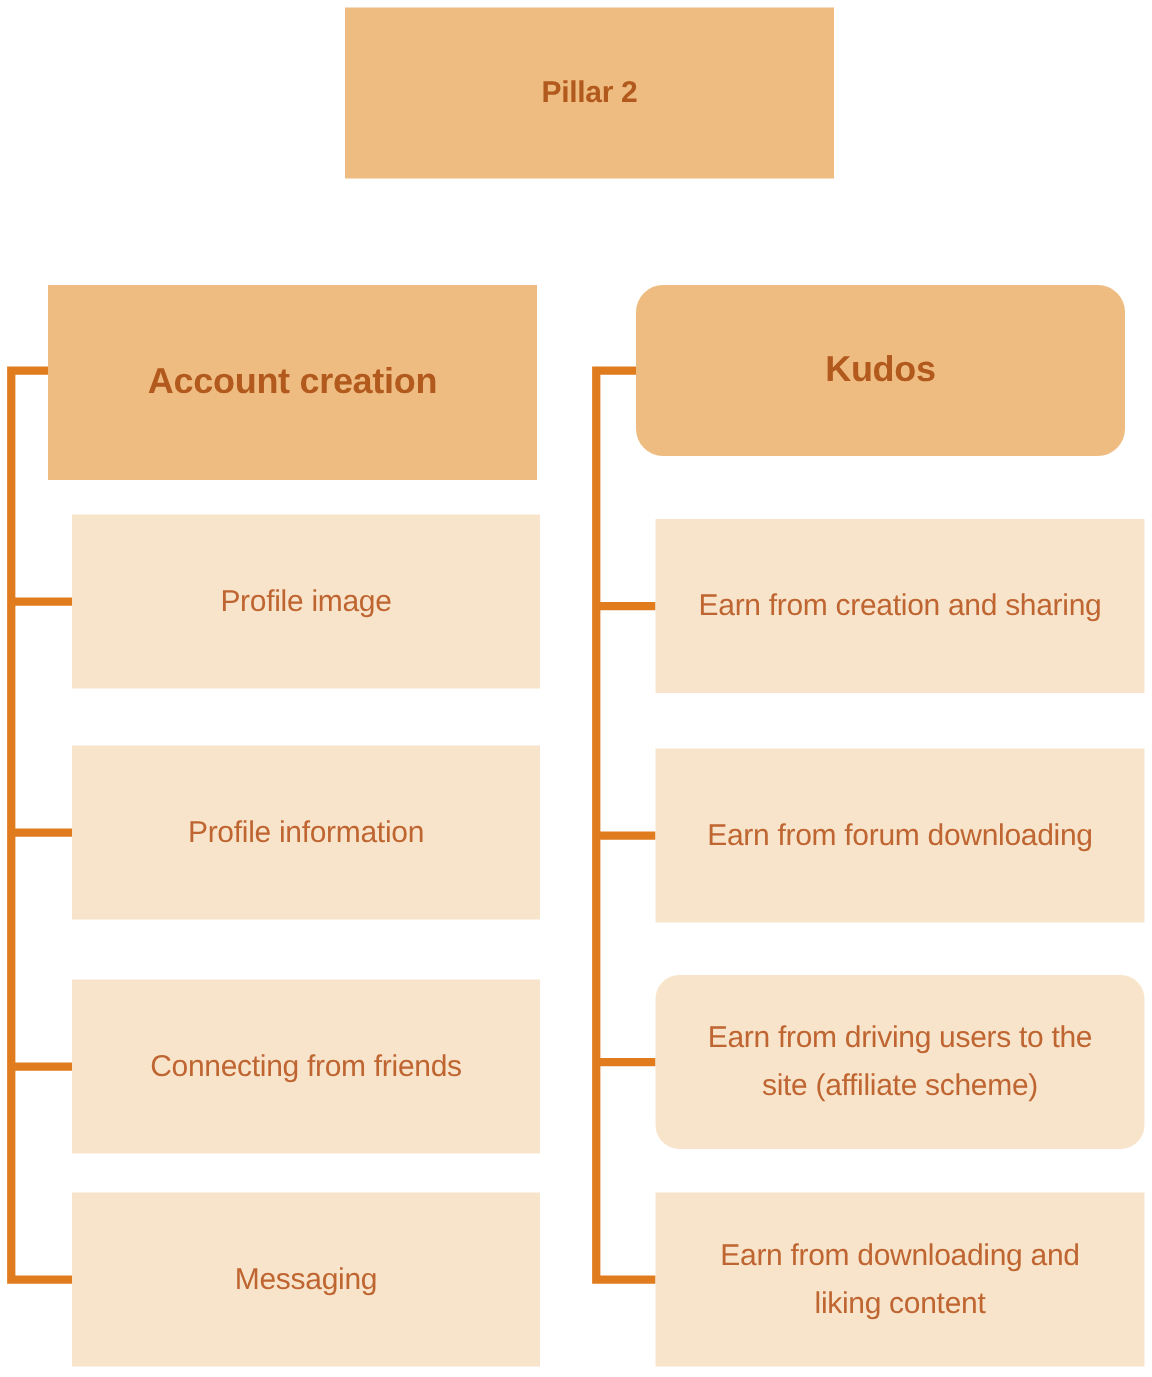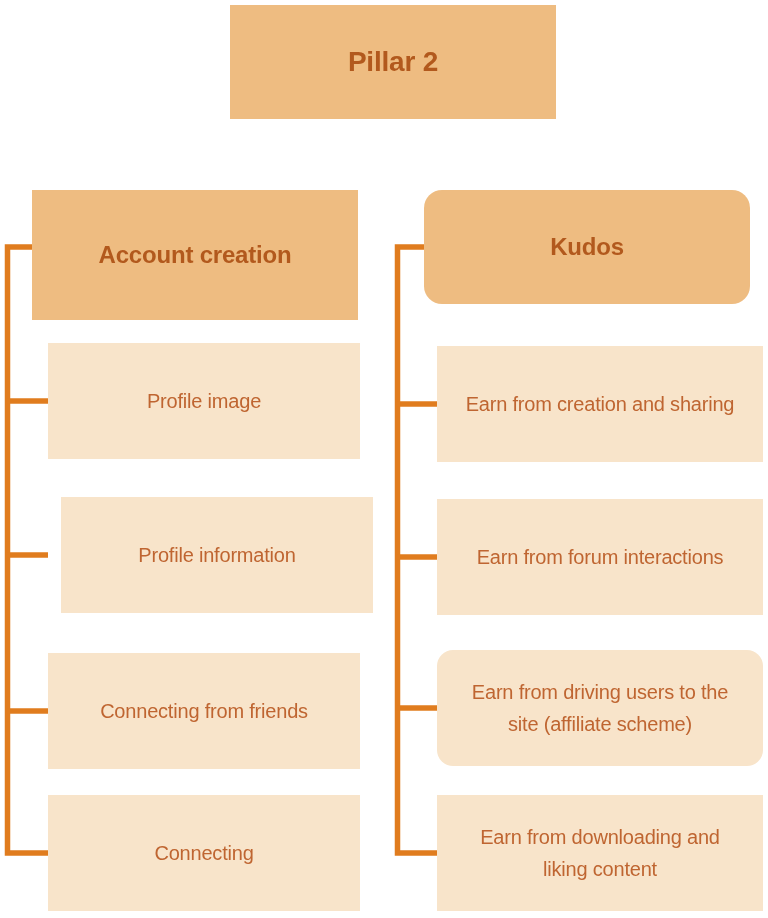--- a/index.html
+++ b/index.html
@@ -46,36 +46,36 @@
   .item {
     background: var(--item_fill, #f8e4ca);
     color: var(--item_text, #bf6531);
     font-size: 20px;
     line-height: 32px;
     letter-spacing: -0.2px;
     padding: 0 26px;
   }
   .root-title {
     font-weight: bold;
-    font-size: 28px;
+    font-size: 20px;
     line-height: 32px;
     color: var(--header_text, #b2591d);
   }
   .root-subtitle {
     font-weight: normal;
     font-size: 24px;
     line-height: 32px;
     color: var(--item_text, #bf6531);
   }
   
   .n-root  { left: 230px; top: 5px;   width: 326px; height: 114px; }
   .n-hdr-l { left: 32px;  top: 190px; width: 326px; height: 130px; }
   .n-hdr-r { left: 424px; top: 190px; width: 326px; height: 114px; border-radius: 18px; }
   .n-l0 { left: 48px;  top: 343px; width: 312px; height: 116px; }
-  .n-l1 { left: 48px;  top: 497px; width: 312px; height: 116px; margin-left: 13px; }
+  .n-l1 { left: 48px;  top: 497px; width: 312px; height: 116px; }
   .n-l2 { left: 48px;  top: 653px; width: 312px; height: 116px; }
   .n-l3 { left: 48px;  top: 795px; width: 312px; height: 116px; }
   .n-r0 { left: 437px; top: 346px; width: 326px; height: 116px; }
   .n-r1 { left: 437px; top: 499px; width: 326px; height: 116px; }
   .n-r2 { left: 437px; top: 650px; width: 326px; height: 116px; border-radius: 16px; }
   .n-r3 { left: 437px; top: 795px; width: 326px; height: 116px; }
 </style>
 </head>
 <body>
 
@@ -97,20 +97,20 @@
   <div class="box hdr n-root">
     <div class="root-title">Pillar 2</div>
   </div>
 
   <div class="box hdr n-hdr-l">Account creation</div>
   <div class="box hdr n-hdr-r">Kudos</div>
 
   <div class="box item n-l0">Profile image</div>
   <div class="box item n-l1">Profile information</div>
   <div class="box item n-l2">Connecting from friends</div>
-  <div class="box item n-l3">Connecting</div>
+  <div class="box item n-l3">Messaging</div>
 
   <div class="box item n-r0">Earn from creation and sharing</div>
-  <div class="box item n-r1">Earn from forum interactions</div>
+  <div class="box item n-r1">Earn from forum downloading</div>
   <div class="box item n-r2">Earn from driving users to the site (affiliate scheme)</div>
   <div class="box item n-r3">Earn from downloading and liking content</div>
 
 </div>
 
 </body></html>

